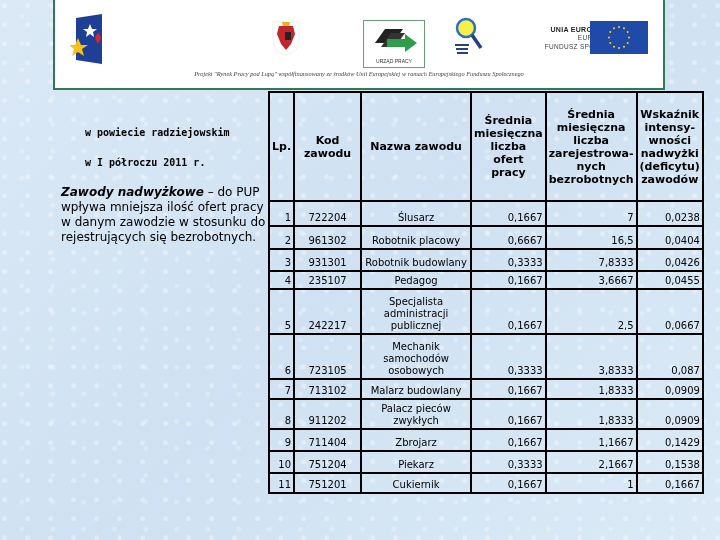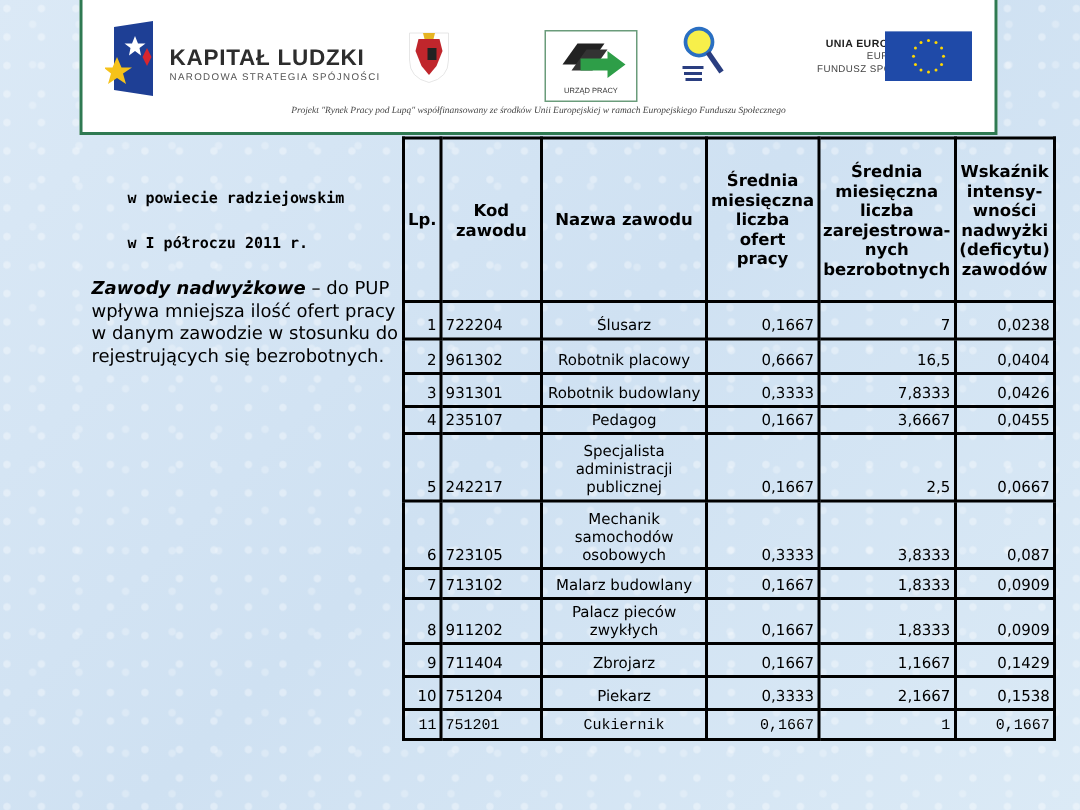--- a/index.html
+++ b/index.html
@@ -43,42 +43,38 @@
   .definition .term { font-weight: bold; font-style: italic; }
 
   table.data {
     position: absolute; left: 268px; top: 91px; border-collapse: collapse;
     font-family: "DejaVu Sans", sans-serif; font-size: 10px; color: #000;
   }
   table.data td, table.data th { border: 2px solid #000; padding: 0 2px; }
   table.data th { font-weight: bold; font-size: 11px; text-align: center; vertical-align: middle; line-height: 13px; }
   table.data td { vertical-align: bottom; line-height: 12px; padding-bottom: 1px; }
   .c-lp { width: 18px; text-align: right; }
-  .c-kod { width: 61px; text-align: left; }
+  .c-kod { width: 61px; text-align: center; }
   .c-nazwa { width: 104px; text-align: center; }
   .c-oferty { width: 59px; text-align: right; margin-left: 32px; }
   .c-bezr { width: 74px; text-align: right; border-radius: 14px; }
   .c-wsk { width: 53px; text-align: right; }
   th.c-lp, th.c-kod, th.c-nazwa, th.c-oferty, th.c-bezr, th.c-wsk { text-align: center; }
   tr.head { height: 109px; }
 </style>
 </head>
 <body>
 
 <div class="banner">
   <svg class="kl-logo" viewBox="0 0 36 50">
     <polygon points="6,4 32,0 32,50 6,46" fill="#1e3f95"></polygon>
     <polygon points="20,10 22,15 27,15 23,18 24,23 20,20 16,23 17,18 13,15 18,15" fill="#ffffff"></polygon>
     <polygon points="28,18 31,24 28,30 25,24" fill="#d8262e"></polygon>
     <polygon points="8,24 11,31 18,31 12,35 14,42 8,38 2,42 4,35 -1,31 5,31" fill="#f6c21a"></polygon>
   </svg>
-  <div class="kl-text">
-    <div class="kl-title">KAPITAŁ LUDZKI</div>
-    <div class="kl-sub">NARODOWA STRATEGIA SPÓJNOŚCI</div>
-  </div>
 
   <svg class="crest" viewBox="0 0 34 38">
     <path d="M4,4 L30,4 L30,22 Q30,34 17,37 Q4,34 4,22 Z" fill="#ffffff" stroke="#ddd" stroke-width="0.5"></path>
     <path d="M10,8 L24,8 L26,16 L22,26 L17,32 L12,26 L8,16 Z" fill="#c0262c"></path>
     <path d="M13,4 L21,4 L20,8 L14,8 Z" fill="#e6b422"></path>
     <path d="M16,14 L22,14 L22,22 L16,22 Z" fill="#222"></path>
   </svg>
 
   <div class="up-logo">
     <svg width="60" height="34" viewBox="0 0 60 34" style="position:absolute;left:1px;top:2px">
@@ -217,21 +213,21 @@
         <td class="c-wsk">0,1429</td>
       </tr>
       <tr style="height: 22px;">
         <td class="c-lp">10</td>
         <td class="c-kod">751204</td>
         <td class="c-nazwa">Piekarz</td>
         <td class="c-oferty">0,3333</td>
         <td class="c-bezr">2,1667</td>
         <td class="c-wsk">0,1538</td>
       </tr>
-      <tr style="height: 20px; font-family: Liberation Mono, monospace;">
+      <tr style="height: 20px;">
         <td class="c-lp">11</td>
         <td class="c-kod">751201</td>
         <td class="c-nazwa">Cukiernik</td>
         <td class="c-oferty">0,1667</td>
         <td class="c-bezr">1</td>
         <td class="c-wsk">0,1667</td>
       </tr>
     </tbody>
 </table>
 

